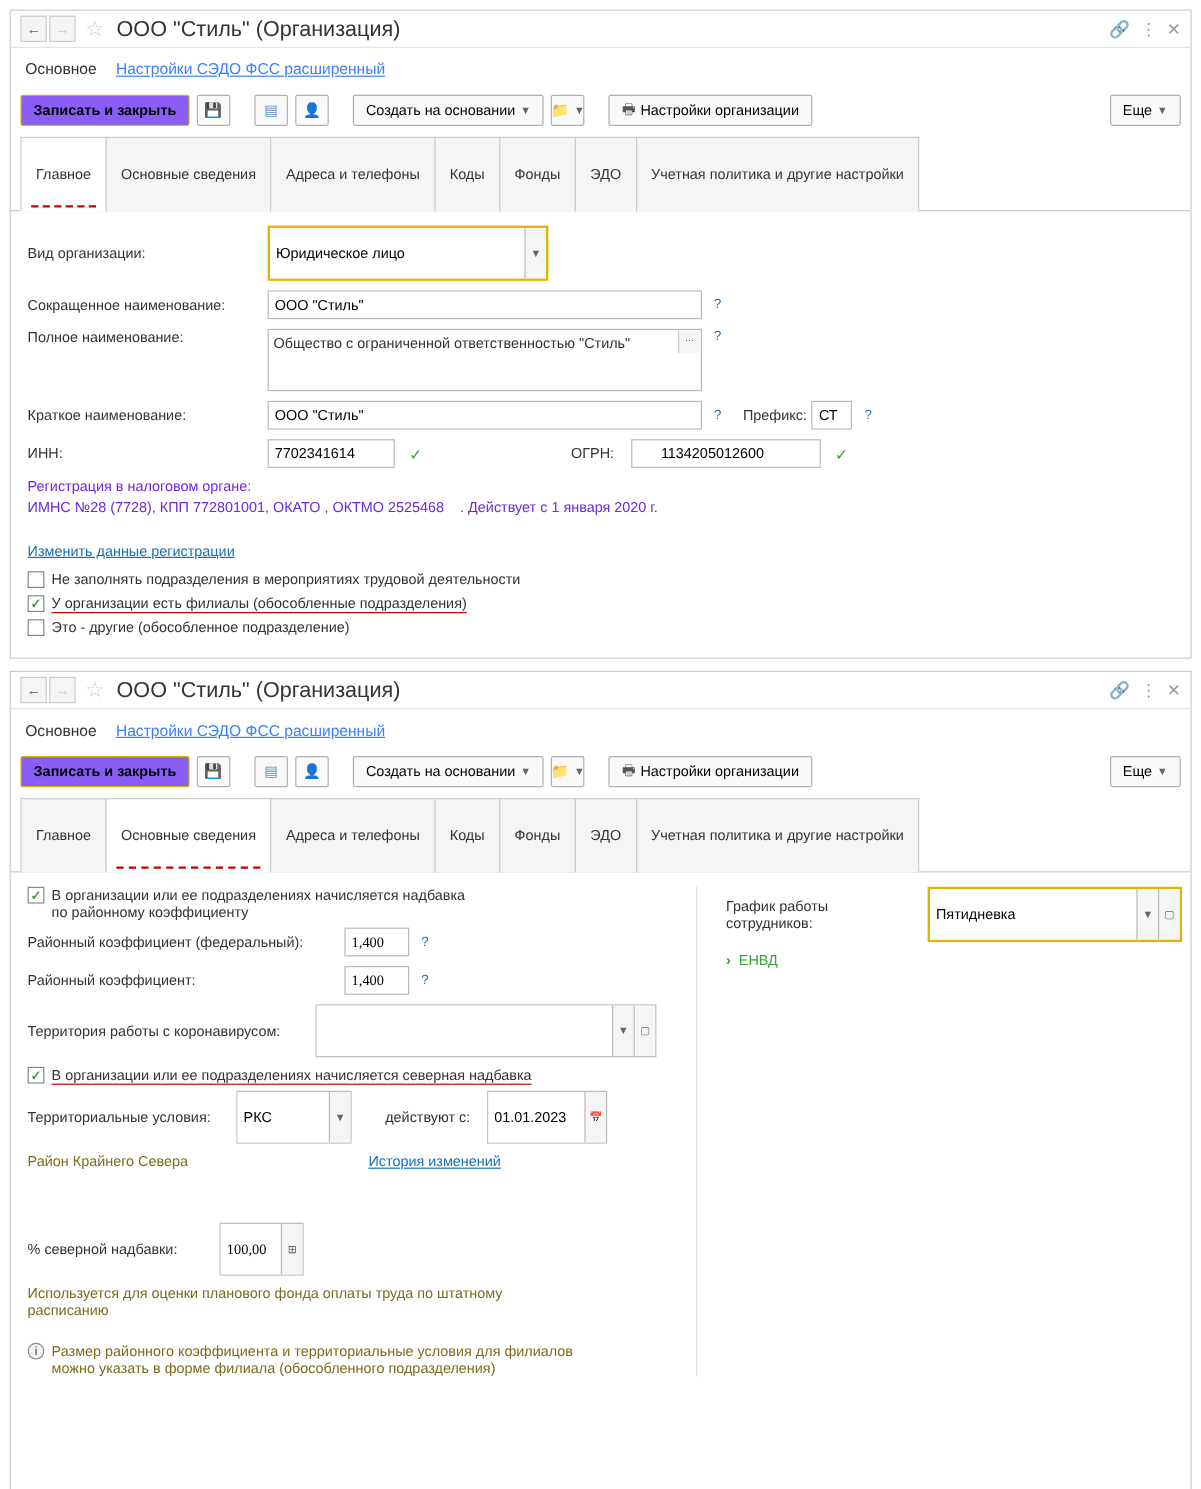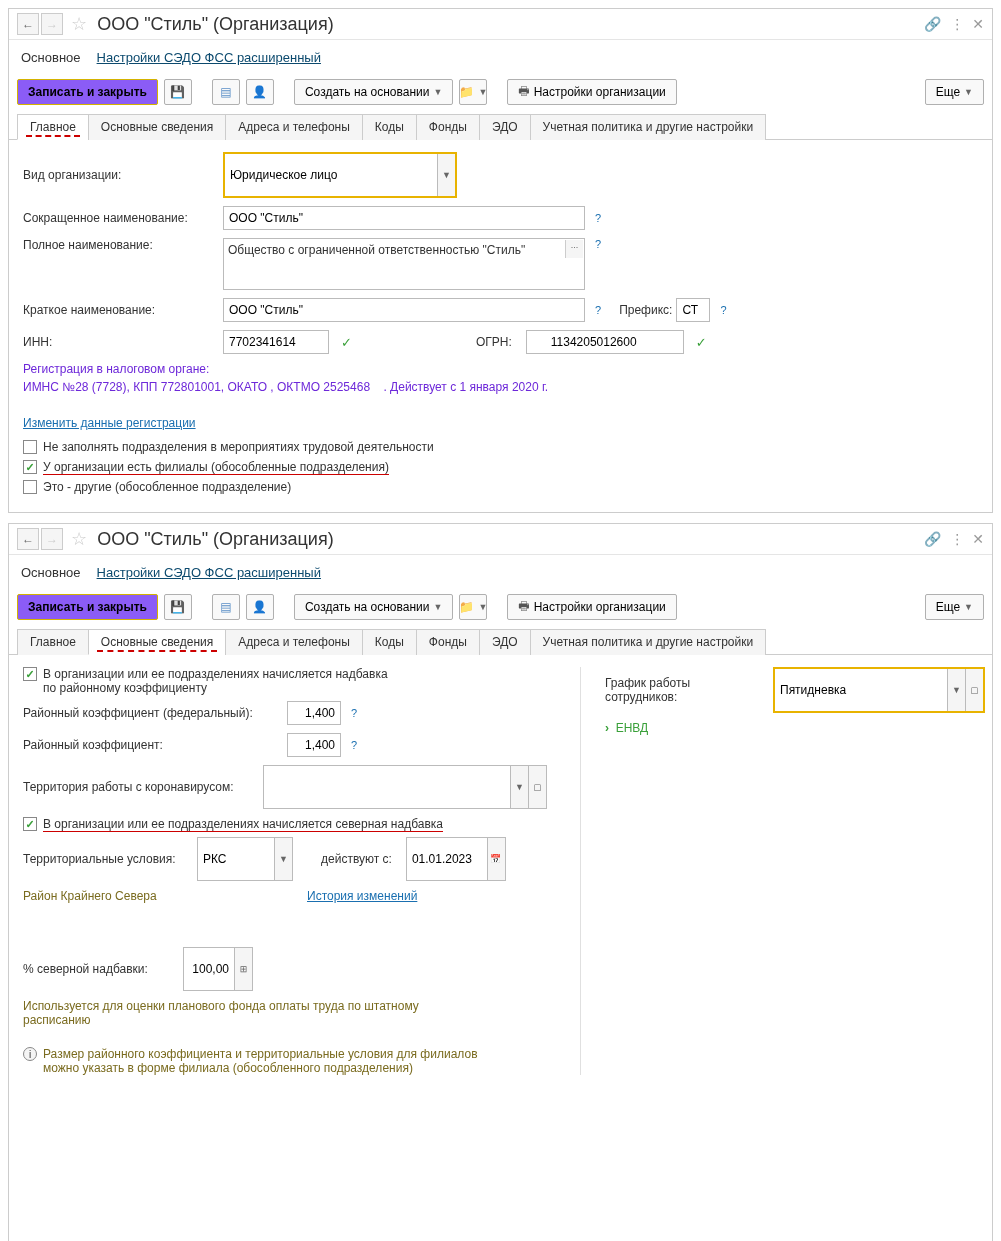--- a/index.html
+++ b/index.html
@@ -6,29 +6,29 @@
 body { margin: 0; padding: 8px; background: #fff; font-size: 12px; color: #333; width: 1001px; }
 .window { border: 1px solid #ccc; background: #fff; margin-bottom: 10px; }
 .titlebar { display: flex; align-items: center; padding: 4px 8px; border-bottom: 1px solid #e5e5e5; }
 .nav-btn { width: 22px; height: 22px; border: 1px solid #ccc; background: #f5f5f5; margin-right: 2px; cursor: pointer; display: inline-flex; align-items: center; justify-content: center; font-size: 12px; color: #666; }
 .star-icon { color: #ccc; font-size: 18px; margin: 0 6px; cursor: pointer; }
 .win-title { font-size: 18px; margin-left: 4px; flex: 1; }
 .tb-right { display: flex; gap: 8px; color: #999; align-items: center; }
 .tb-right span { cursor: pointer; font-size: 14px; }
 .sub-tabs { display: flex; gap: 16px; padding: 10px 12px; font-size: 13px; align-items: center; }
 .sub-tab-main { color: #333; }
-.sub-tab-link { color: #0c4a6e; text-decoration: underline; cursor: pointer; }
+.sub-tab-link { color: #3b82f6; text-decoration: underline; cursor: pointer; }
 .toolbar { display: flex; align-items: center; gap: 6px; padding: 4px 8px 8px 8px; }
 .btn { border: 1px solid #b0b0b0; background: #f9f9f9; padding: 4px 10px; font-size: 12px; cursor: pointer; display: inline-flex; align-items: center; gap: 4px; height: 26px; border-radius: 2px; }
 .btn-yellow { background: #8b5cf6; border-color: #d4b300; font-weight: bold; }
 .btn-icon { width: 28px; padding: 0; justify-content: center; }
 .btn .caret { font-size: 9px; color: #666; }
 .toolbar-spacer { flex: 1; }
 .tabs { display: flex; border-bottom: 1px solid #ccc; padding: 0 8px; }
-.tab { border: 1px solid #ccc; border-bottom: none; padding: 5px 12px; background: #f5f5f5; cursor: pointer; font-size: 12px; margin-right: -1px; position: relative; top: 1px; }
+.tab { border: 1px solid #ccc; border-bottom: none; padding: 23px 12px; background: #f5f5f5; cursor: pointer; font-size: 12px; margin-right: -1px; position: relative; top: 1px; }
 .tab.active { background: #fff; border-bottom: 1px solid #fff; }
 .tab.underline::after { content: ""; position: absolute; left: 8px; right: 8px; bottom: 2px; border-bottom: 2px dashed #c00; }
 .underline-red { position: relative; }
 .underline-red::after { content: ""; position: absolute; left: 0; right: 0; bottom: -1px; border-bottom: 1px solid #c00; }
 .content { padding: 12px 14px; }
 .form-row { display: flex; align-items: center; margin-bottom: 8px; gap: 4px; }
 .label { width: 196px; font-size: 12px; color: #333; }
 .input { border: 1px solid #bbb; padding: 3px 5px; font-size: 12px; height: 24px; }
 .select-wrap { display: flex; border: 1px solid #bbb; }
 .select-wrap.highlight { border: 2px solid #e8b300; }
@@ -40,21 +40,21 @@
 .check-green { display: inline-block; color: #3aa03a; font-size: 13px; margin-left: 8px; }
 .info-text { color: #6d28d9; font-size: 12px; margin-bottom: 4px; }
 .link-blue { color: #1a6fb0; text-decoration: underline; cursor: pointer; }
 .checkbox-row { display: flex; align-items: center; gap: 6px; margin-bottom: 6px; font-size: 12px; }
 .checkbox { width: 14px; height: 14px; border: 1px solid #888; display: inline-flex; align-items: center; justify-content: center; background: #fff; cursor: pointer; }
 .checkbox.checked { color: #3aa03a; font-weight: bold; font-size: 11px; }
 .two-col { display: flex; gap: 24px; }
 .two-col .col { flex-shrink: 0; }
 .col-left { width: 558px; border-right: 1px solid #e0e0e0; padding-right: 10px; }
 .col-right { width: 380px; padding-left: 0; }
-.num-input { text-align: right; width: 54px; }
+.num-input { text-align: left; width: 54px; font-family: Liberation Serif, serif; }
 .expand-link { color: #3aa03a; cursor: pointer; font-size: 12px; }
 .info-icon { display: inline-block; width: 14px; height: 14px; border: 1px solid #888; border-radius: 50%; text-align: center; font-size: 10px; line-height: 13px; margin-right: 6px; background: #f5f5f5; }
 .section-gap { height: 18px; }
 .olive-text { color: #7a6b1f; font-size: 12px; }
 .icon-g { color: #5a9e5a; }
 .icon-o { color: #d9a400; }
 .icon-b { color: #5b8fc7; }
 .icon-print { color: #555; }
 </style>
 </head>

